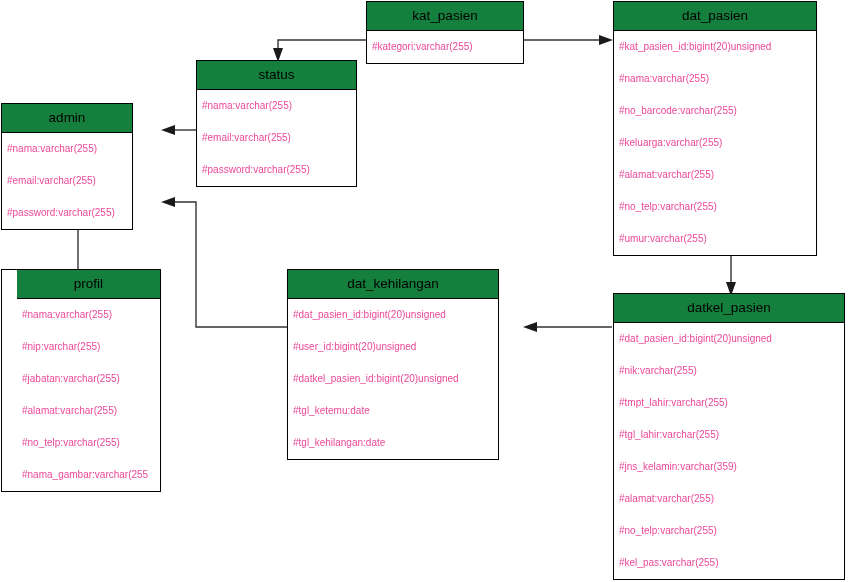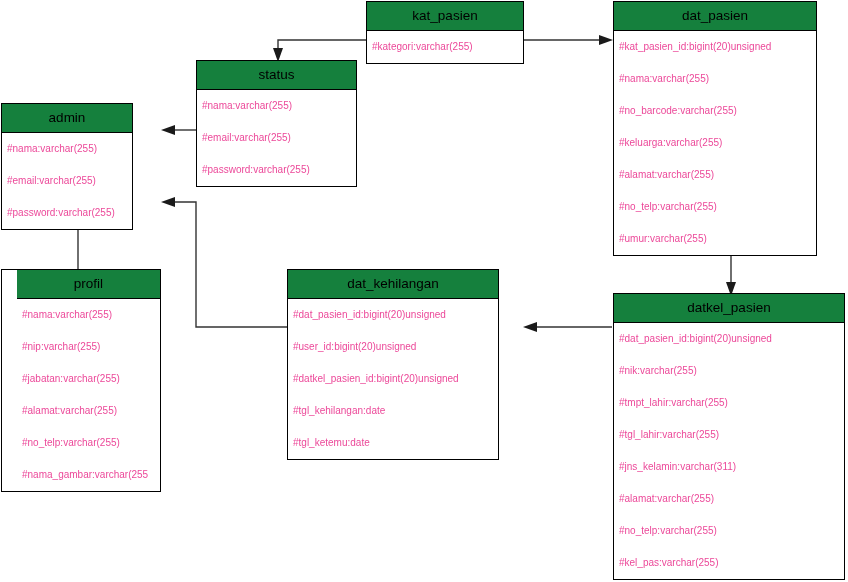--- a/index.html
+++ b/index.html
@@ -156,33 +156,33 @@
       <div class="attr">#nama_gambar:varchar(255</div>
     </div>
   </div>
 
   <div class="entity" style="left:287px; top:226px; width:212px;margin-top:43px;">
     <div class="entity-title">dat_kehilangan</div>
     <div class="entity-body">
       <div class="attr">#dat_pasien_id:bigint(20)unsigned</div>
       <div class="attr">#user_id:bigint(20)unsigned</div>
       <div class="attr">#datkel_pasien_id:bigint(20)unsigned</div>
+      <div class="attr">#tgl_ketemu:date</div>
       <div class="attr">#tgl_kehilangan:date</div>
-      <div class="attr">#tgl_ketemu:date</div>
     </div>
   </div>
 
   <div class="entity" style="left:613px; top:293px; width:232px;">
     <div class="entity-title">datkel_pasien</div>
     <div class="entity-body">
       <div class="attr">#dat_pasien_id:bigint(20)unsigned</div>
       <div class="attr">#nik:varchar(255)</div>
       <div class="attr">#tmpt_lahir:varchar(255)</div>
       <div class="attr">#tgl_lahir:varchar(255)</div>
-      <div class="attr">#jns_kelamin:varchar(311)</div>
+      <div class="attr">#jns_kelamin:varchar(359)</div>
       <div class="attr">#alamat:varchar(255)</div>
       <div class="attr">#no_telp:varchar(255)</div>
       <div class="attr">#kel_pas:varchar(255)</div>
 
     </div>
   </div>
 
 </div>
 
 </body></html>

